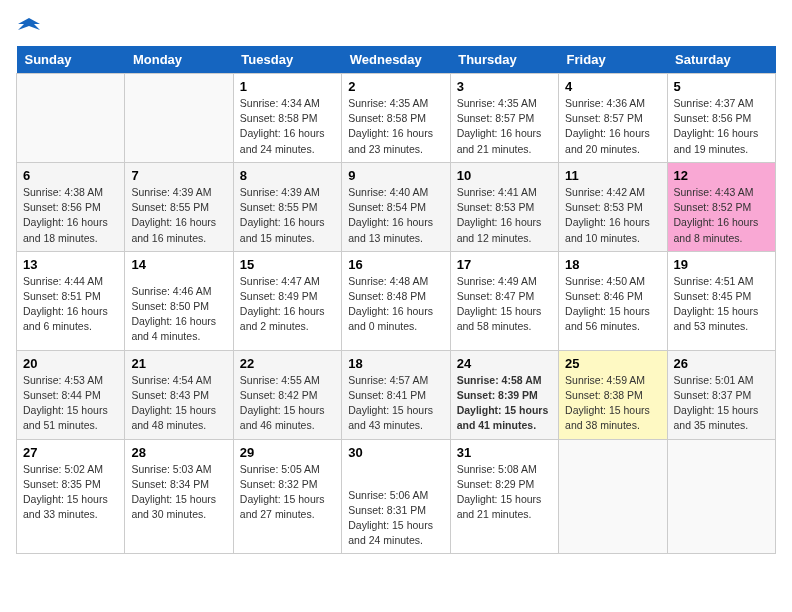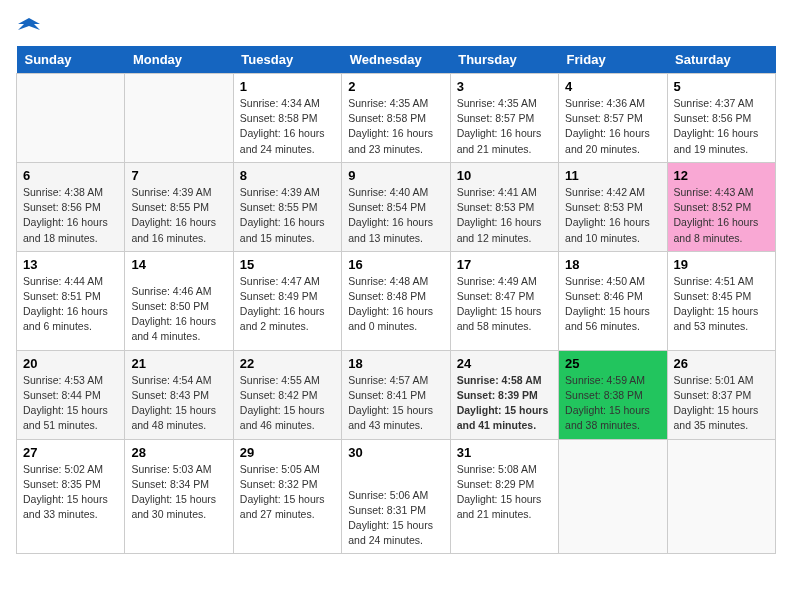--- a/index.html
+++ b/index.html
@@ -269,21 +269,21 @@
           <div class="day-info" style="white-space: pre-line;">Sunrise: 4:57 AM
 Sunset: 8:41 PM
 Daylight: 15 hours and 43 minutes.</div>
         </td>
         <td style="background-color: rgb(245, 245, 245);">
           <span class="day-number">24</span>
           <div class="day-info" style="white-space: pre-line; font-weight: bold;">Sunrise: 4:58 AM
 Sunset: 8:39 PM
 Daylight: 15 hours and 41 minutes.</div>
         </td>
-        <td style="background-color: #22c55e;">
+        <td style="background-color: #fef9c3;">
           <span class="day-number">25</span>
           <div class="day-info" style="white-space: pre-line;">Sunrise: 4:59 AM
 Sunset: 8:38 PM
 Daylight: 15 hours and 38 minutes.</div>
         </td>
         <td style="background-color: rgb(245, 245, 245);">
           <span class="day-number">26</span>
           <div class="day-info" style="white-space: pre-line;">Sunrise: 5:01 AM
 Sunset: 8:37 PM
 Daylight: 15 hours and 35 minutes.</div>

